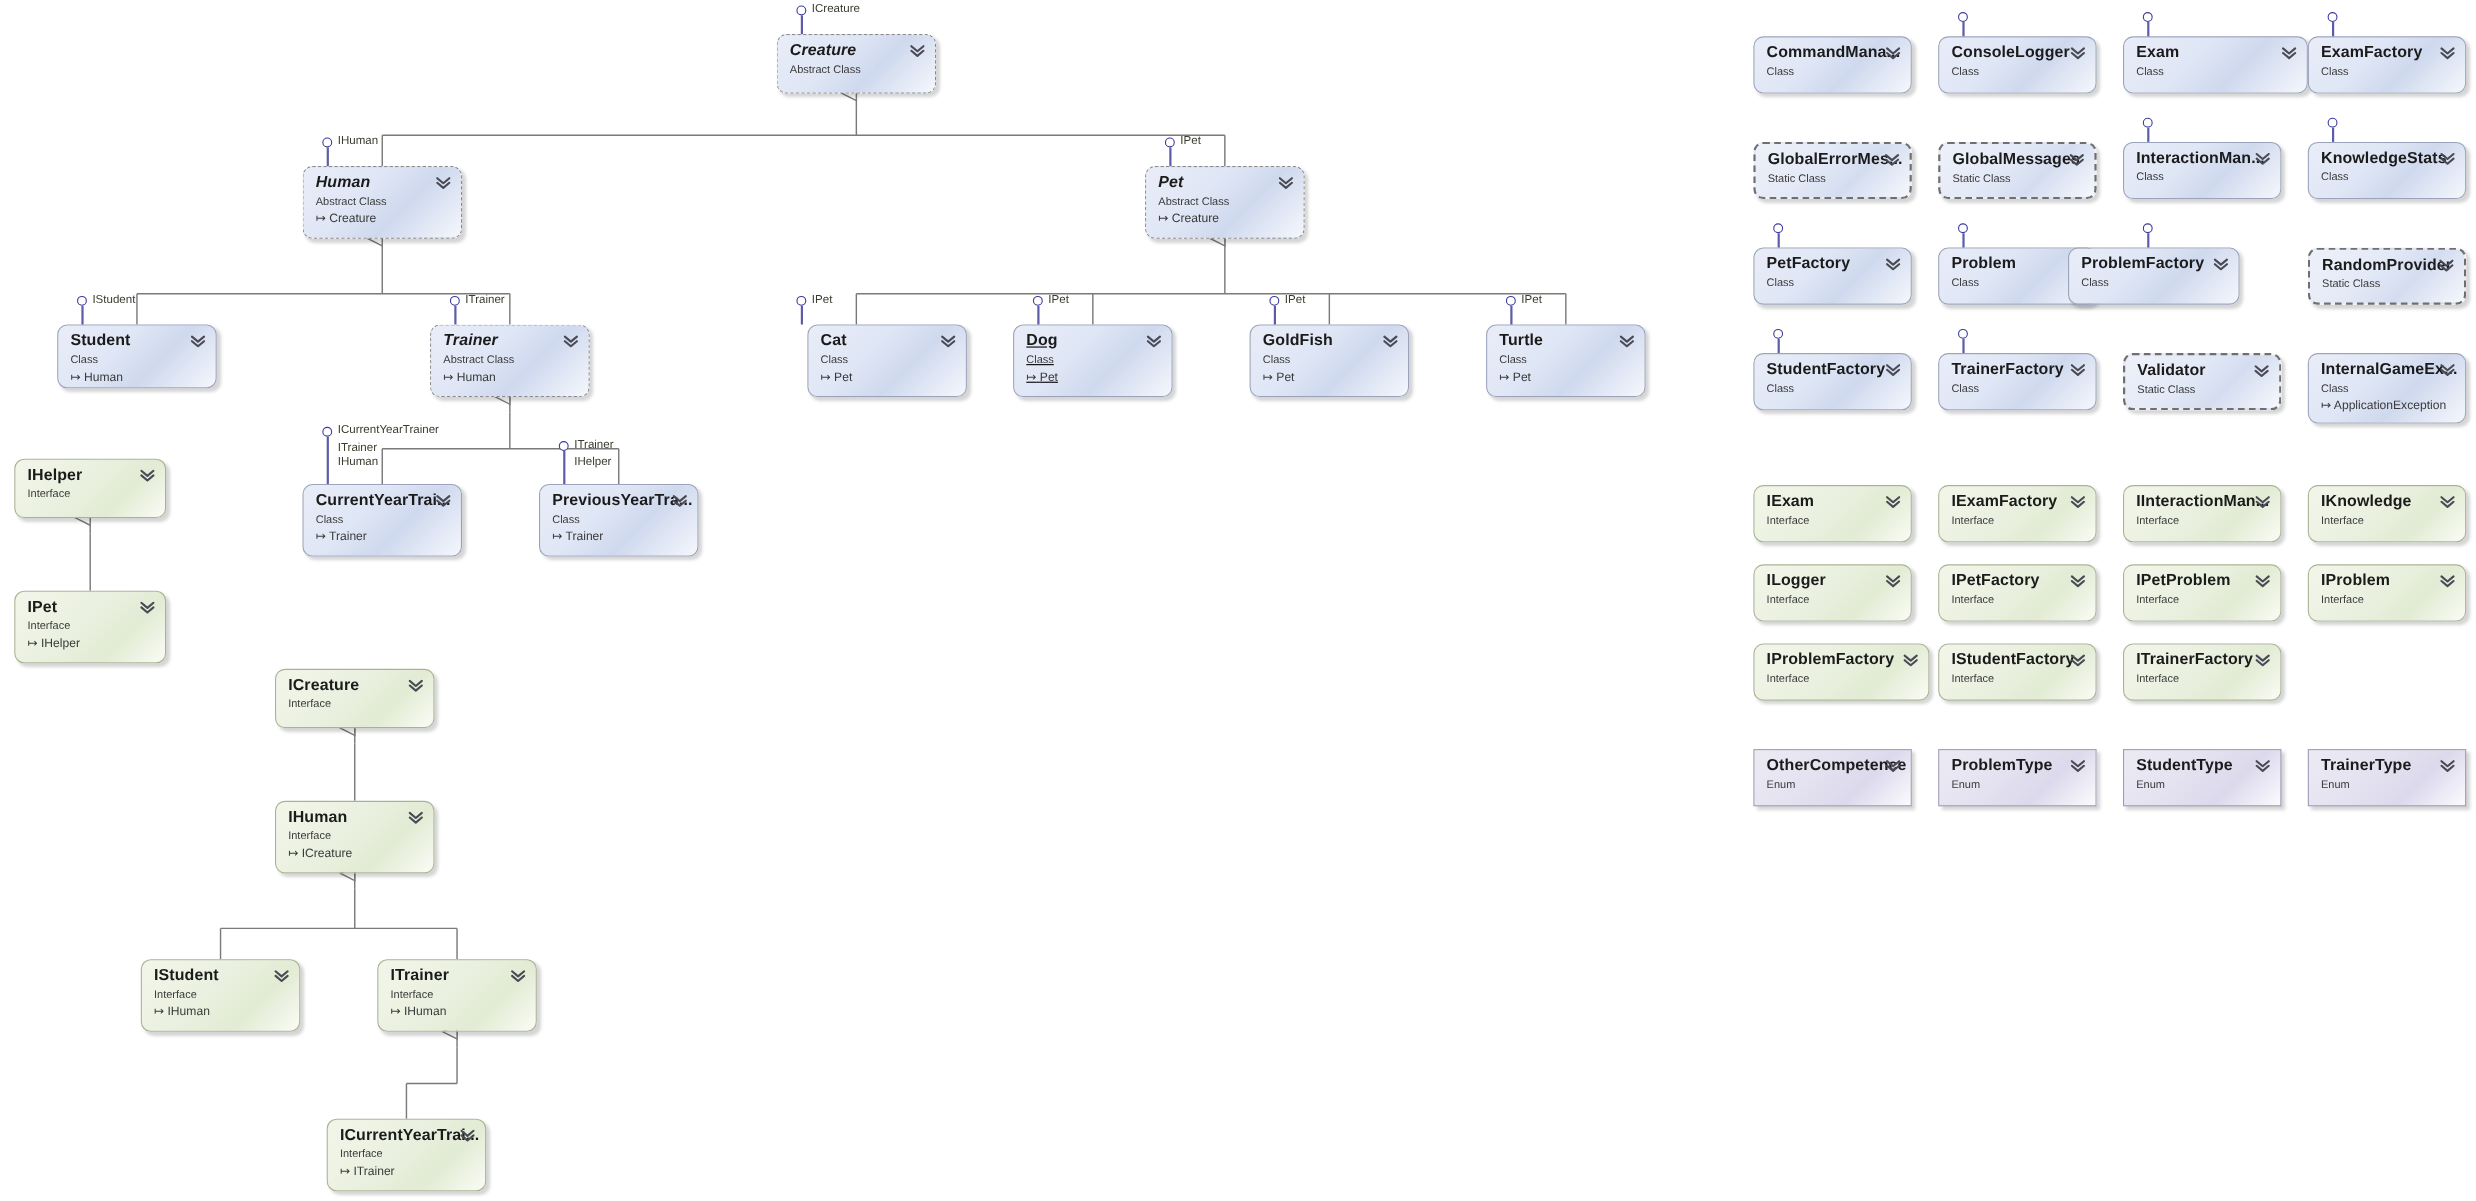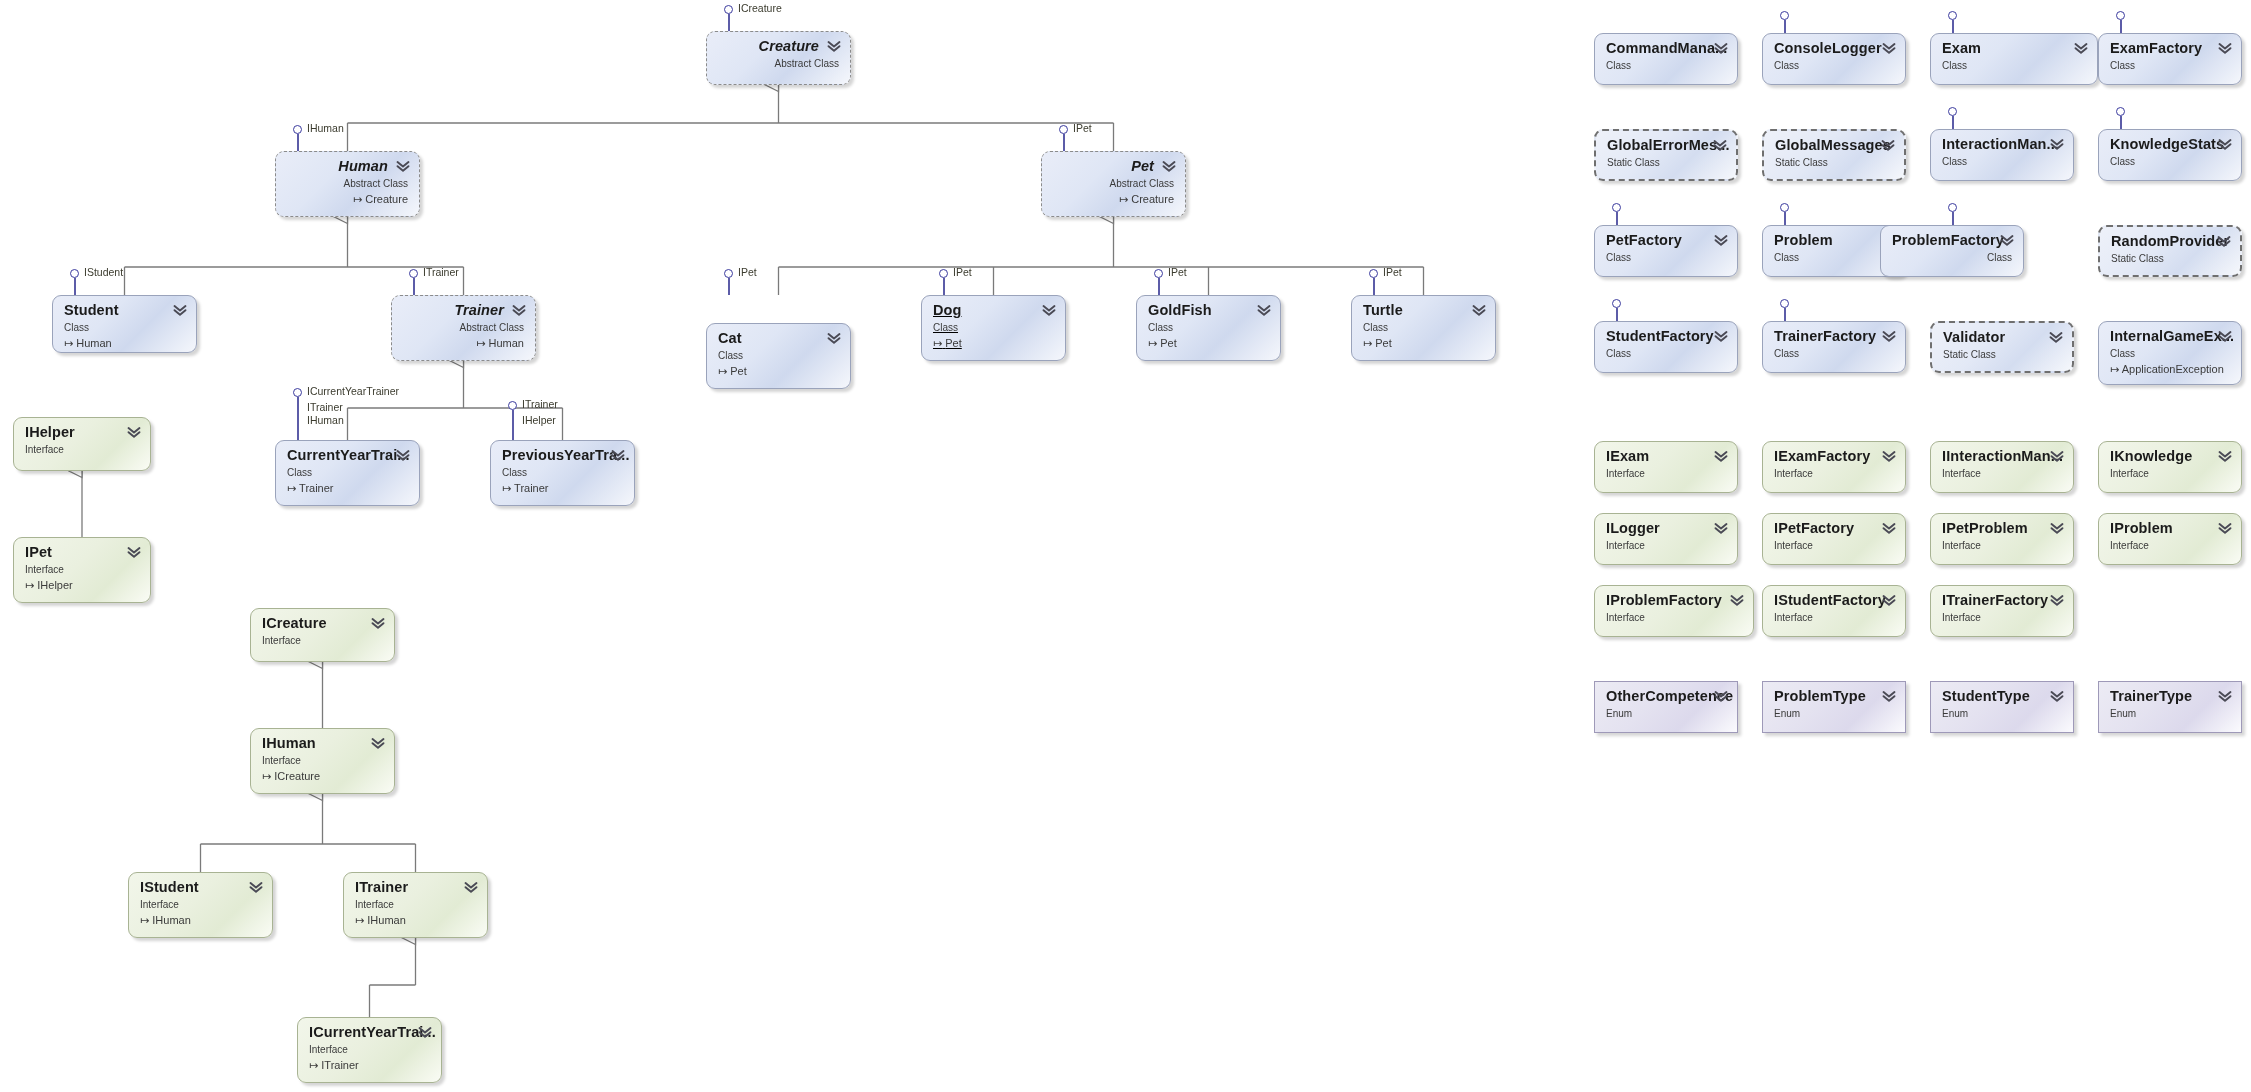--- a/index.html
+++ b/index.html
@@ -17,21 +17,21 @@
   .node .nm{font-size:14.5px;font-weight:bold;color:#1b1b1b;line-height:15px;
             white-space:nowrap;letter-spacing:.1px;padding-right:20px;}
   .node .st{font-size:10px;color:#3a3a3a;line-height:14px;margin-top:3px;white-space:nowrap;}
   .node .base{font-size:11px;color:#3a3a3a;line-height:14px;margin-top:1px;white-space:nowrap;}
   .node .base .arw{font-family:"DejaVu Sans",sans-serif;font-size:11px;}
 
   
   .t-class{background:linear-gradient(135deg,#e9edf8 0%,#dfe6f5 38%,#cfd9ee 62%,#f5f7fc 100%);
            border:1px solid #9aa3bb;}
   .t-abstract{background:linear-gradient(135deg,#e9edf8 0%,#dfe6f5 38%,#cfd9ee 62%,#f5f7fc 100%);
-           border:1px dashed #8b8b8b;text-align:right;}
+           border:1px dashed #8b8b8b;}
   .t-abstract .nm{font-style:italic;}
   .t-static{background:linear-gradient(135deg,#eef1f9 0%,#e3e9f6 40%,#d4ddf0 65%,#f6f8fc 100%);
            border:2px dashed #6f6f6f;}
   .t-interface{background:linear-gradient(135deg,#f2f6ea 0%,#eaf0df 45%,#e2ebd4 70%,#fafcf5 100%);
            border:1px solid #a8b393;}
   .t-enum{background:linear-gradient(135deg,#ecebf4 0%,#e4e2f0 40%,#dcd9ec 68%,#fbfbfe 100%);
            border:1px solid #9e99b8;border-radius:0;}
 
   
   .chev{position:absolute;right:9px;top:7px;width:14px;height:14px;color:#4a4a55;}
@@ -176,21 +176,21 @@
             <path d="M1.5 3 L7 7.6 L12.5 3" fill="none" stroke="currentColor" stroke-width="1.9" stroke-linecap="round" stroke-linejoin="round"></path>
             <path d="M1.5 7.2 L7 11.8 L12.5 7.2" fill="none" stroke="currentColor" stroke-width="1.9" stroke-linecap="round" stroke-linejoin="round"></path>
           </svg>
         </span>
       </div>
       <div class="lolli" style="left: 409px; top: 269px;">
         <span class="ball"></span>
         <span class="stem" style="height:17px"></span>
         <span class="lbl">ITrainer</span>
       </div>
-      <div class="node t-class" style="left: 706px; top: 295px; width: 145px; height: 66px; margin-top: 28px;">
+      <div class="node t-class" style="left: 734px; top: 295px; width: 145px; height: 66px;">
         <div class="nm">Cat</div>
         <div class="st">Class</div>
         <div class="base"><span class="arw">↦</span> <span>Pet</span></div>
         <span class="chev">
           <svg viewBox="0 0 14 14" width="14" height="14" aria-hidden="true">
             <path d="M1.5 3 L7 7.6 L12.5 3" fill="none" stroke="currentColor" stroke-width="1.9" stroke-linecap="round" stroke-linejoin="round"></path>
             <path d="M1.5 7.2 L7 11.8 L12.5 7.2" fill="none" stroke="currentColor" stroke-width="1.9" stroke-linecap="round" stroke-linejoin="round"></path>
           </svg>
         </span>
       </div>
@@ -478,21 +478,21 @@
           <svg viewBox="0 0 14 14" width="14" height="14" aria-hidden="true">
             <path d="M1.5 3 L7 7.6 L12.5 3" fill="none" stroke="currentColor" stroke-width="1.9" stroke-linecap="round" stroke-linejoin="round"></path>
             <path d="M1.5 7.2 L7 11.8 L12.5 7.2" fill="none" stroke="currentColor" stroke-width="1.9" stroke-linecap="round" stroke-linejoin="round"></path>
           </svg>
         </span>
       </div>
       <div class="lolli" style="left: 1780px; top: 203px;">
         <span class="ball"></span>
         <span class="stem" style="height:13px"></span>
       </div>
-      <div class="node t-class" style="left: 1880px; top: 225px; width: 144px; height: 52px; text-align: right;">
+      <div class="node t-class" style="left: 1880px; top: 225px; width: 156px; height: 52px;">
         <div class="nm">ProblemFactory</div>
         <div class="st">Class</div>
         <span class="chev">
           <svg viewBox="0 0 14 14" width="14" height="14" aria-hidden="true">
             <path d="M1.5 3 L7 7.6 L12.5 3" fill="none" stroke="currentColor" stroke-width="1.9" stroke-linecap="round" stroke-linejoin="round"></path>
             <path d="M1.5 7.2 L7 11.8 L12.5 7.2" fill="none" stroke="currentColor" stroke-width="1.9" stroke-linecap="round" stroke-linejoin="round"></path>
           </svg>
         </span>
       </div>
       <div class="lolli" style="left: 1948px; top: 203px;">

